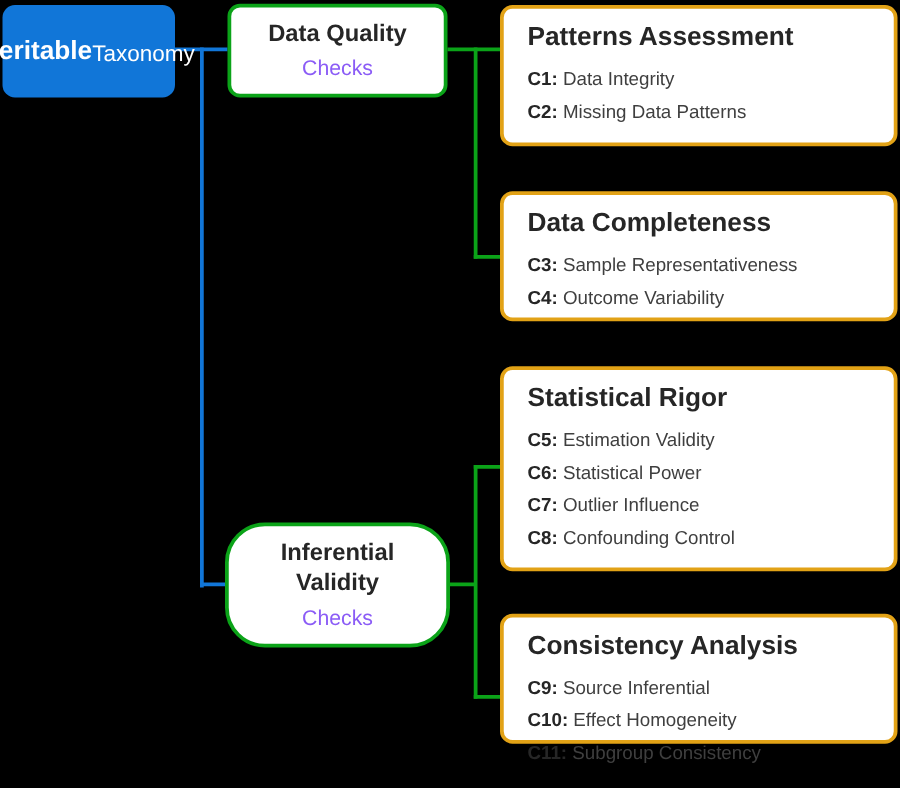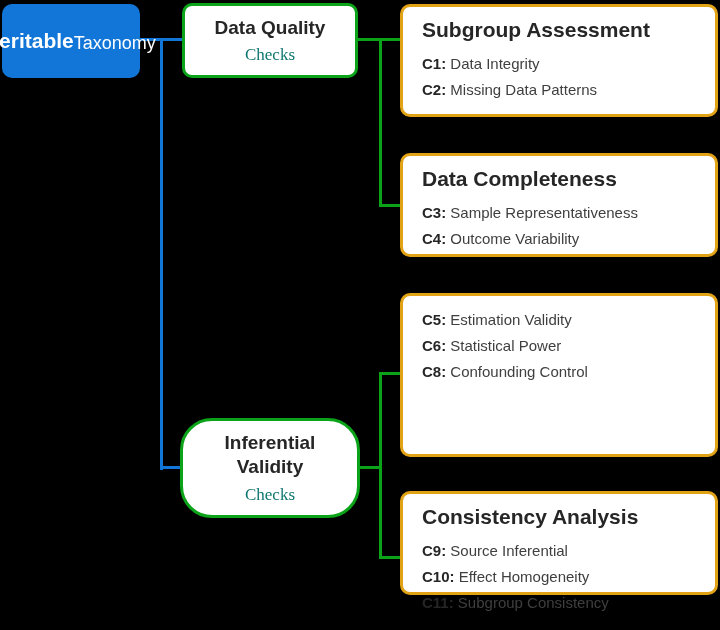--- a/index.html
+++ b/index.html
@@ -33,21 +33,21 @@
     background: #ffffff;
     border: 3px solid var(--green, #0ba318);
     border-radius: 10px;
     display: flex; flex-direction: column;
     align-items: center; justify-content: center;
     text-align: center;
     box-sizing: border-box;
     padding: 4px 10px;
   }
   .branch-title { font-weight: bold; font-size: 19px; color: #262626; line-height: 1.25; }
-  .branch-sub   { font-size: 17px; color: #0f766e; margin-top: 6px; font-family: Liberation Serif, serif; }
+  .branch-sub   { font-size: 17px; color: #8b5cf6; margin-top: 6px; }
 
   .cat-box {
     position: absolute;
     background: #ffffff;
     border: 3px solid var(--orange, #e2a216);
     border-radius: 10px;
     box-sizing: border-box;
     padding: 11px 19px;
   }
   .cat-title { font-weight: bold; font-size: 21px; color: #262626; margin-bottom: 9px; }
@@ -81,39 +81,41 @@
     <div class="branch-title">Data Quality</div>
     <div class="branch-sub">Checks</div>
   </div>
 
   <div class="branch-box" style="left:180px; top:418px; width:180px; height:100px;border-radius:32px;">
     <div class="branch-title">Inferential Validity</div>
     <div class="branch-sub">Checks</div>
   </div>
 
   <div class="cat-box" style="left:400px; top:4px; width:318px; height:113px;">
-    <div class="cat-title">Subgroup Assessment</div>
+    <div class="cat-title">Patterns Assessment</div>
     <div class="cat-items">
       <div class="cat-item"><b>C1:</b> <span>Data Integrity</span></div>
       <div class="cat-item"><b>C2:</b> <span>Missing Data Patterns</span></div>
     </div>
   </div>
 
   <div class="cat-box" style="left:400px; top:153px; width:318px; height:104px;padding-left:19px;">
     <div class="cat-title">Data Completeness</div>
     <div class="cat-items">
       <div class="cat-item"><b>C3:</b> <span>Sample Representativeness</span></div>
       <div class="cat-item"><b>C4:</b> <span>Outcome Variability</span></div>
     </div>
   </div>
 
   <div class="cat-box" style="left:400px; top:293px; width:318px; height:164px;">
+    <div class="cat-title">Statistical Rigor</div>
     <div class="cat-items">
       <div class="cat-item"><b>C5:</b> <span>Estimation Validity</span></div>
       <div class="cat-item"><b>C6:</b> <span>Statistical Power</span></div>
+      <div class="cat-item"><b>C7:</b> <span>Outlier Influence</span></div>
       <div class="cat-item"><b>C8:</b> <span>Confounding Control</span></div>
     </div>
   </div>
 
   <div class="cat-box" style="left:400px; top:491px; width:318px; height:104px;">
     <div class="cat-title">Consistency Analysis</div>
     <div class="cat-items">
       <div class="cat-item"><b>C9:</b> <span>Source Inferential</span></div>
       <div class="cat-item"><b>C10:</b> <span>Effect Homogeneity</span></div>
       <div class="cat-item"><b>C11:</b> <span>Subgroup Consistency</span></div>

